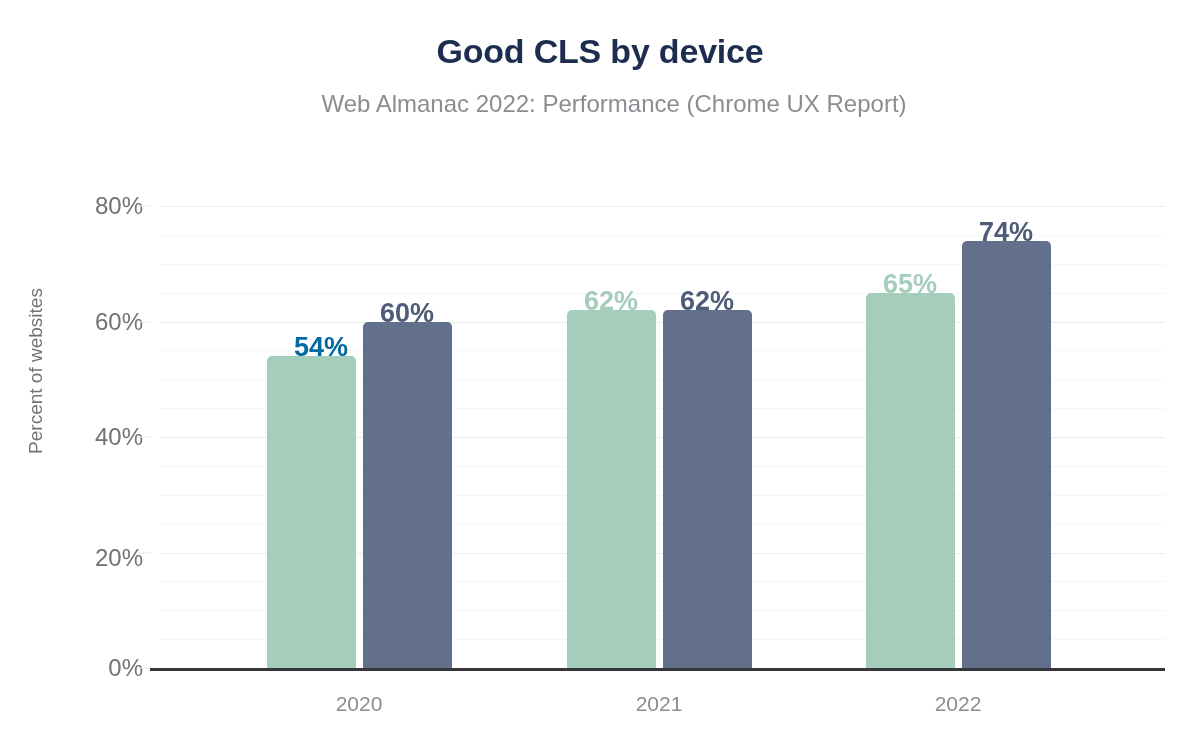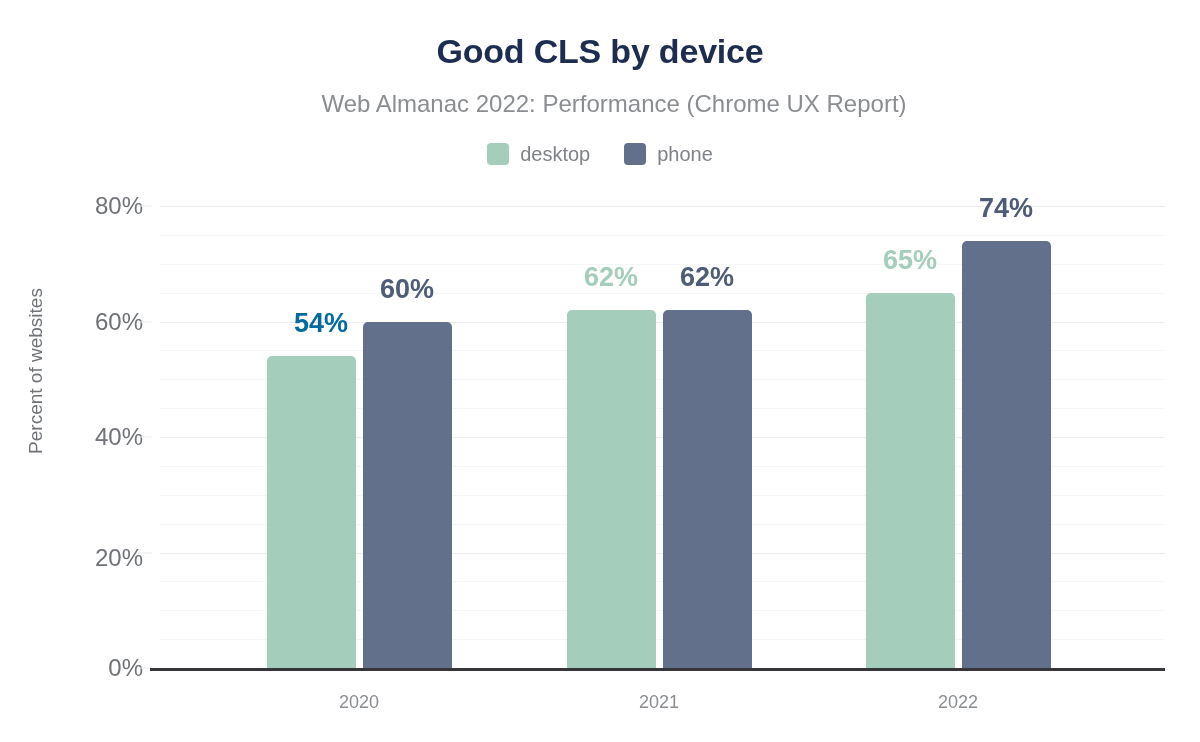--- a/index.html
+++ b/index.html
@@ -151,53 +151,44 @@
   .bar.desktop { background: #a5cdbb; }
   .bar.phone   { background: #63708c; }
 
   .bar-label {
     position: absolute;
     font-size: 27px;
     font-weight: 700;
     text-align: center;
     white-space: nowrap;
     transform: translateX(-50%);
+    margin-top: 24px;
   }
   .bar-label.desktop { color: #a5cdbb; }
   .bar-label.phone   { color: #4e5c78; }
 
   
   .xtick {
     position: absolute;
     top: 486px;
-    font-size: 18px;
+    font-size: 21px;
     color: #8a8d91;
     text-align: left;
     transform: translateX(-50%);
     white-space: nowrap;
   }
 </style>
 </head>
 <body>
 
 <div class="chart-root">
 
   <div class="chart-title">Good CLS by device</div>
   <div class="chart-subtitle">Web Almanac 2022: Performance (Chrome UX Report)</div>
 
-  <div class="legend">
-    <div class="legend-item">
-      <span class="legend-swatch" style="background: rgb(165, 205, 187);"></span>
-      <span class="legend-label">desktop</span>
-    </div>
-    <div class="legend-item">
-      <span class="legend-swatch" style="background: rgb(99, 112, 140);"></span>
-      <span class="legend-label">phone</span>
-    </div>
-  </div>
 
   <div class="yaxis-title">Percent of websites</div>
 
   <div class="plot">
     <div class="gridlines" id="gridlines">
         <div class="gridline" style="top: 433.125px;"></div>
         <div class="gridline" style="top: 404.25px;"></div>
         <div class="gridline" style="top: 375.375px;"></div>
         <div class="gridline major" style="top: 346.5px;"></div>
         <div class="gridline" style="top: 317.625px;"></div>

